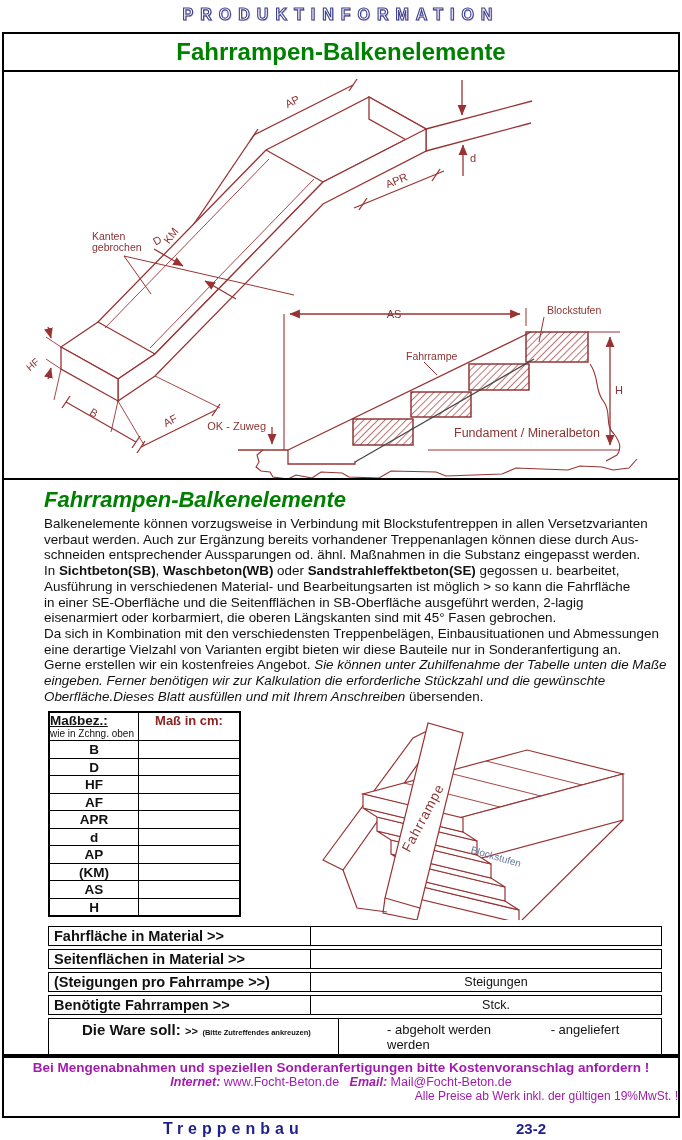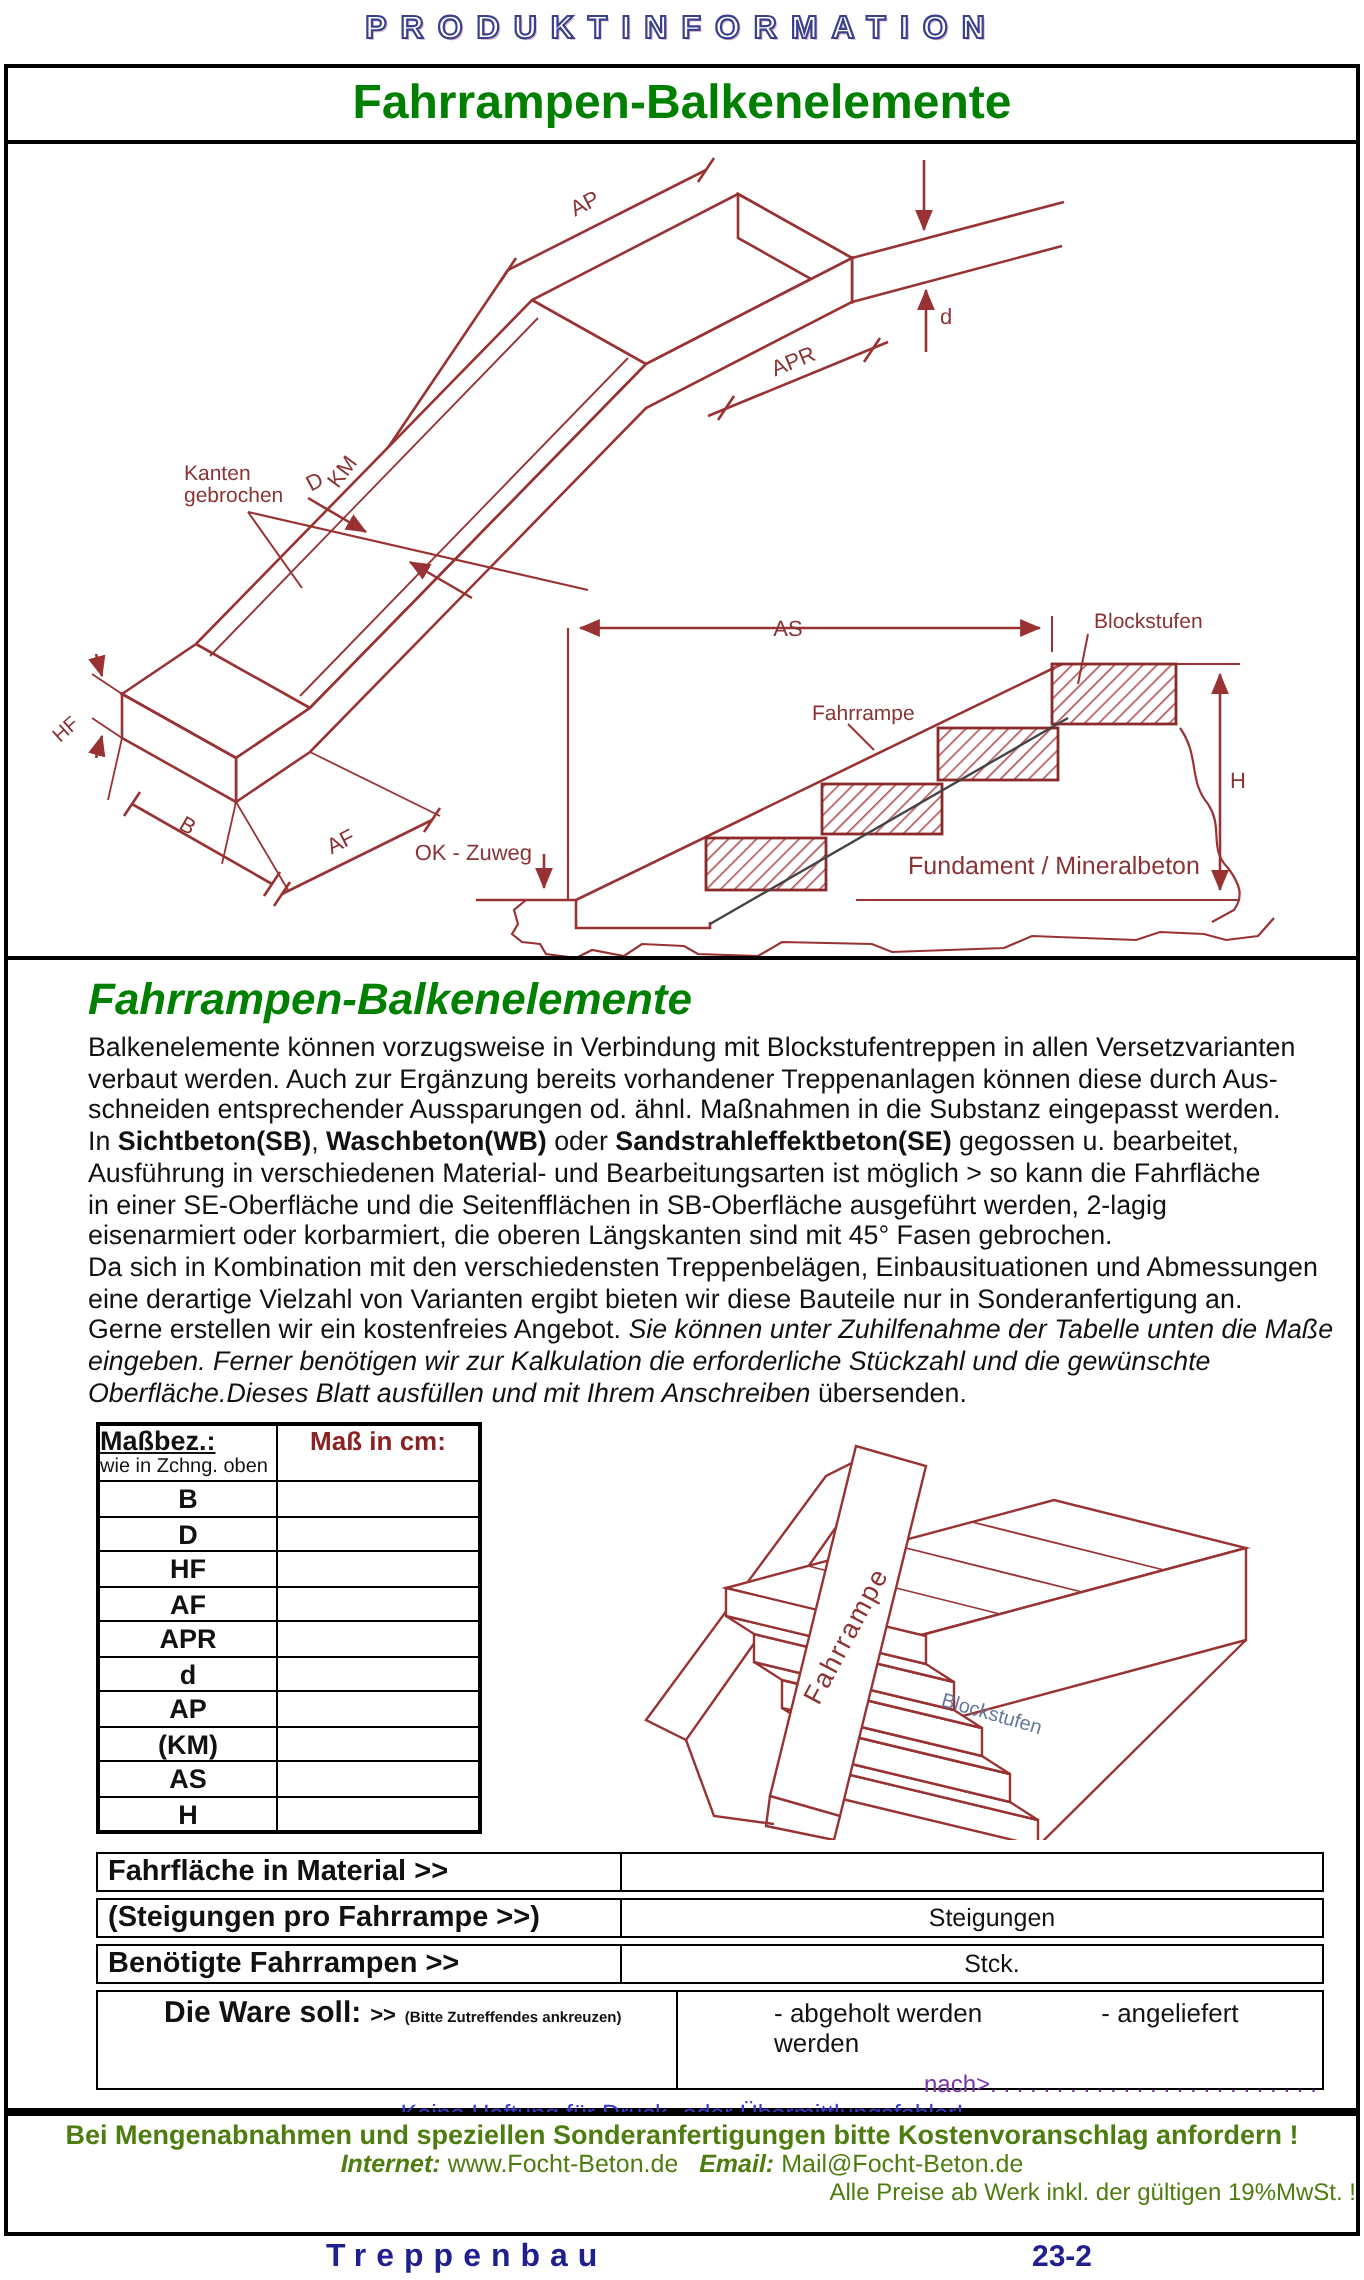--- a/index.html
+++ b/index.html
@@ -52,21 +52,21 @@
   .ware-note{font-size:7.5px;font-weight:bold;}
   .ware-right{flex:1;padding:3px 0 0 0;}
   .ware-opts{font-size:13px;padding-left:28px;}
   .ware-opt1{display:inline-block;width:160px;}
   .ware-nach{font-size:12px;color:#7a33aa;padding-left:103px;margin-top:6px;}
 
   .footnote{text-align:center;font-size:12.5px;color:#3a3acc;margin-top:5px;}
 
   
   .footer-box{position:absolute;top:1056px;left:2px;width:674px;height:58px;border:2px solid #000;
-              text-align:center;color:#4d7c0f;background:#fff;}
+              text-align:center;color:#a21caf;background:#fff;}
   .fb1{font-size:13.5px;font-weight:bold;margin-top:2px;}
   .fb2{font-size:13px;margin-top:1px;}
   .fb-brand{font-weight:bold;font-size:15.5px;letter-spacing:1px;}
   .fb-it{font-style:italic;}
   .fb-bi{font-style:italic;font-weight:bold;}
   .fb3{font-size:12.5px;}
   .fb4{font-size:12px;text-align:right;}
 
   .pagefoot{position:absolute;top:1120px;left:0;width:100%;color:#1f1f8f;font-weight:bold;}
   .pf-left{position:absolute;left:163px;font-size:16px;letter-spacing:5px;}
@@ -295,20 +295,24 @@
           <text x="190" y="152" transform="rotate(16 190 152)" text-anchor="middle" font-size="10" fill="#667799">Blockstufen</text>
         </svg>
       </div>
 
       <div class="form">
         <div class="f-row">
           <div class="f-label">Fahrfläche in Material  &gt;&gt;</div>
           <div class="f-value"></div>
         </div>
         <div class="f-row">
+          <div class="f-label">Seitenflächen in Material  &gt;&gt;</div>
+          <div class="f-value"></div>
+        </div>
+        <div class="f-row">
           <div class="f-label">(Steigungen pro Fahrrampe &gt;&gt;)</div>
           <div class="f-value">Steigungen</div>
         </div>
         <div class="f-row">
           <div class="f-label">Benötigte Fahrrampen &gt;&gt;</div>
           <div class="f-value">Stck.</div>
         </div>
         <div class="f-row tall">
           <div class="ware-label">
             <span class="ware-main">Die Ware soll:</span>

